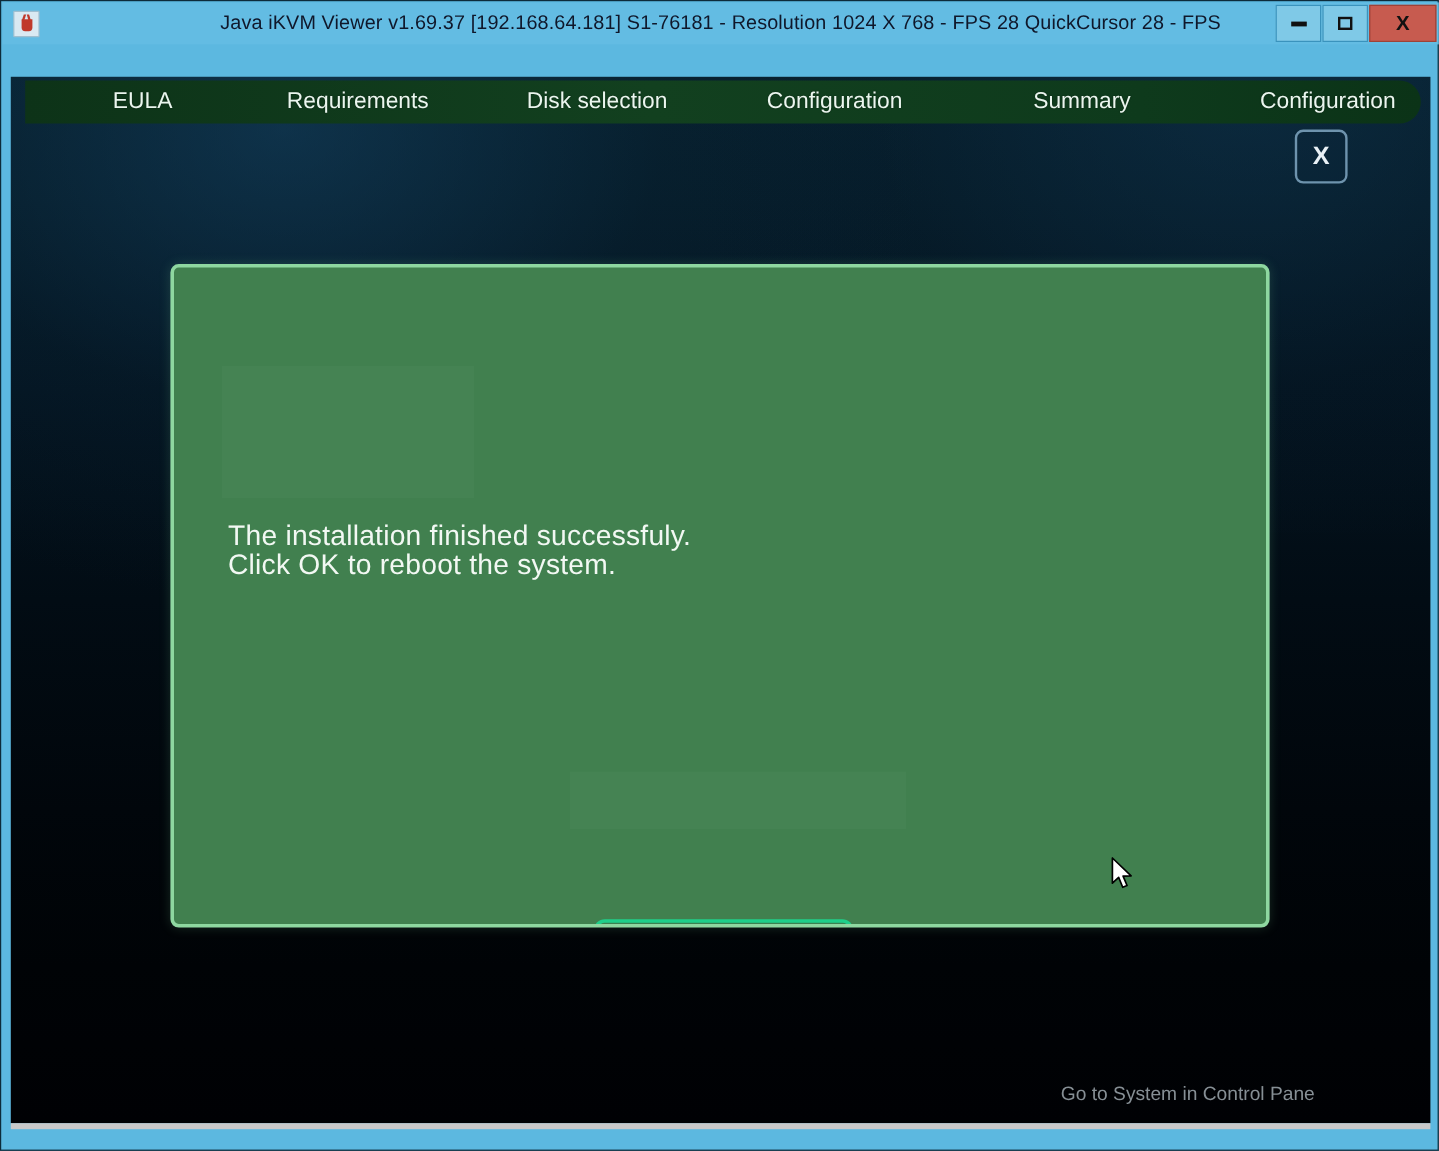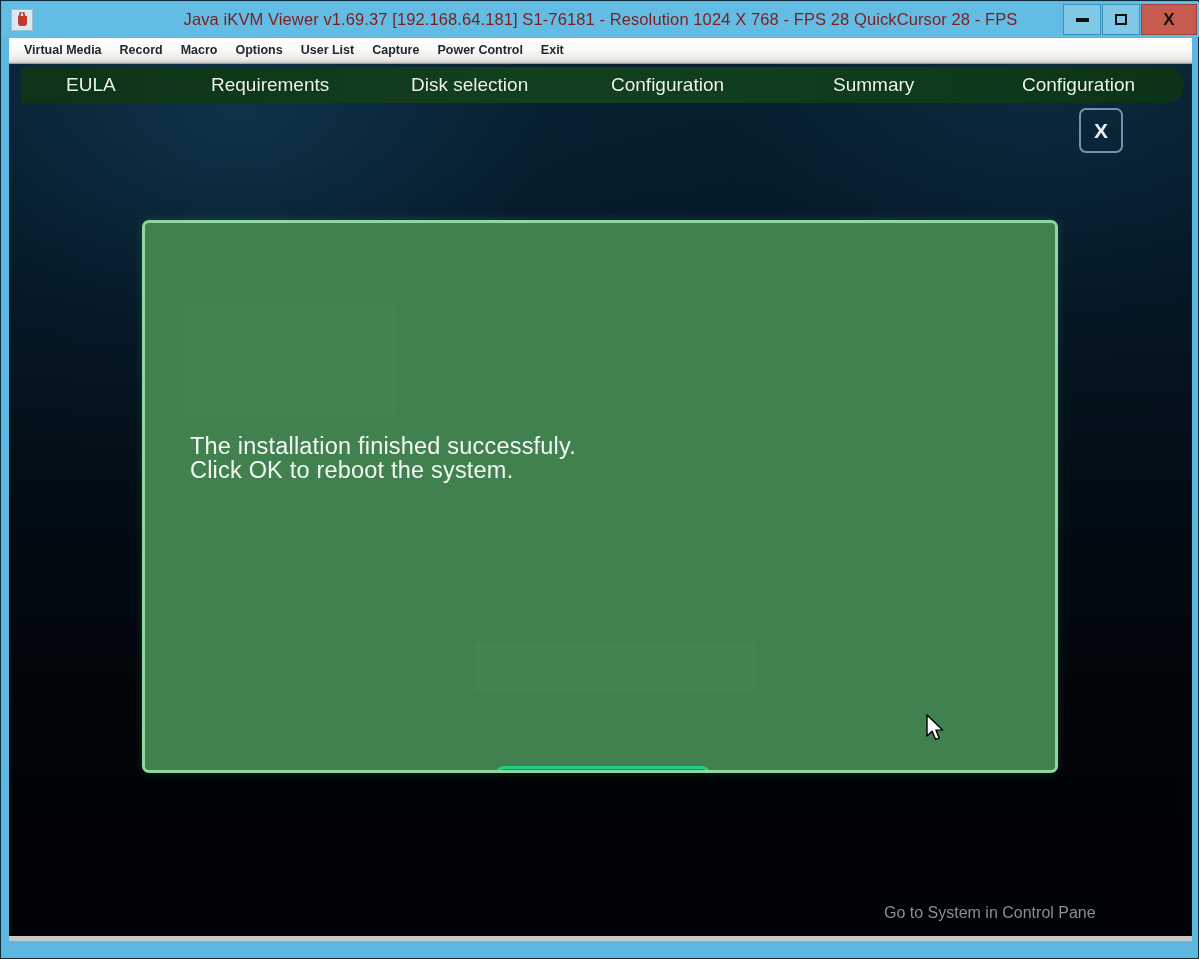--- a/index.html
+++ b/index.html
@@ -58,21 +58,21 @@
     left: 11px; top: 2px;
     width: 2px; height: 5px;
     background: #c0392b;
     transform: skewX(16deg);
   }
   #title-text {
     position: absolute;
     left: 0; right: 0;
     text-align: center;
     font-size: 16.5px;
-    color: #7f1d1d;
+    color: #0f172a;
     letter-spacing: 0.1px;
     white-space: nowrap;
   }
 
   
   #window-controls {
     position: absolute;
     right: 2px; top: 2px;
     display: flex;
     height: 31px;
@@ -167,20 +167,21 @@
     display: flex;
     align-items: center;
   }
   .step-tab {
     position: absolute;
     font-size: 19px;
     color: #eaf6ee;
     white-space: nowrap;
     cursor: pointer;
     text-shadow: 0 0 1px rgba(0,0,0,0.6);
+    margin-left: 28px;
   }
 
   
   #kvm-close-btn {
     position: absolute;
     left: 1070px; top: 44px;
     width: 44px; height: 45px;
     border: 2px solid #6e93ad;
     border-radius: 7px;
     display: flex;
@@ -297,30 +298,20 @@
       </div>
       <div class="win-btn">
         <div class="glyph-max"></div>
       </div>
       <div class="win-btn close">
         <div class="glyph-close">X</div>
       </div>
     </div>
   </div>
 
-  <div id="menu-bar">
-    <div class="menu-item">Virtual Media</div>
-    <div class="menu-item">Record</div>
-    <div class="menu-item">Macro</div>
-    <div class="menu-item">Options</div>
-    <div class="menu-item">User List</div>
-    <div class="menu-item">Capture</div>
-    <div class="menu-item">Power Control</div>
-    <div class="menu-item">Exit</div>
-  </div>
 
   <div id="kvm-screen">
 
     <div id="kvm-haze"></div>
     <div id="kvm-haze2"></div>
 
     <div id="step-bar">
       <div class="step-tab" style="left:45px">EULA</div>
       <div class="step-tab" style="left:190px">Requirements</div>
       <div class="step-tab" style="left:390px">Disk selection</div>

